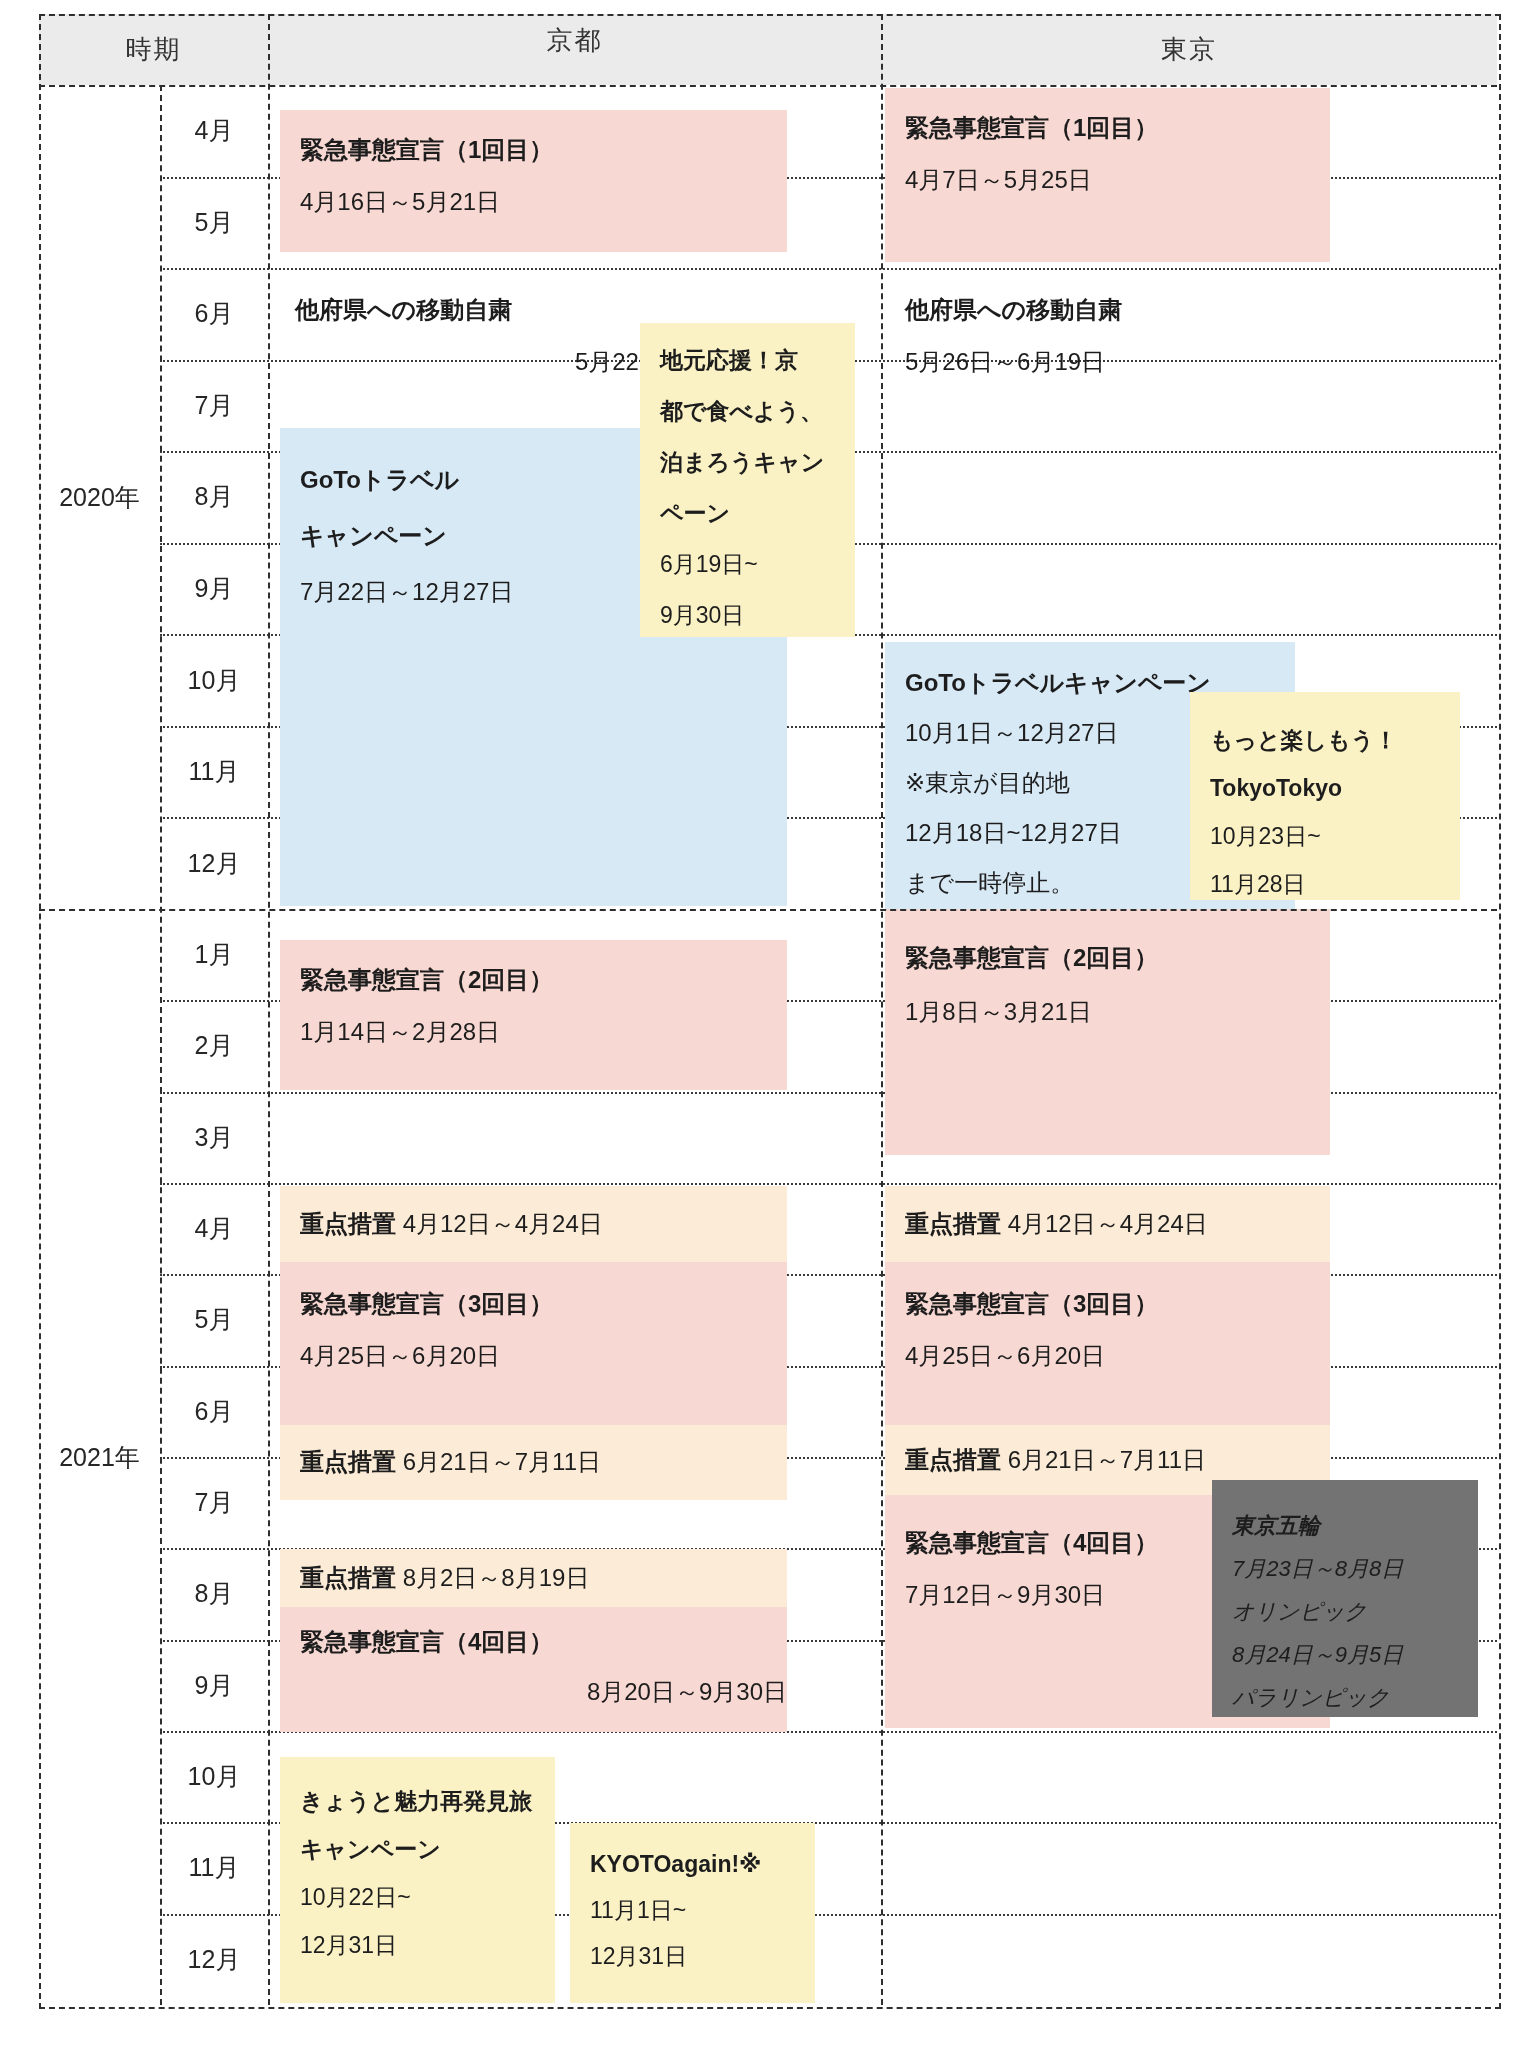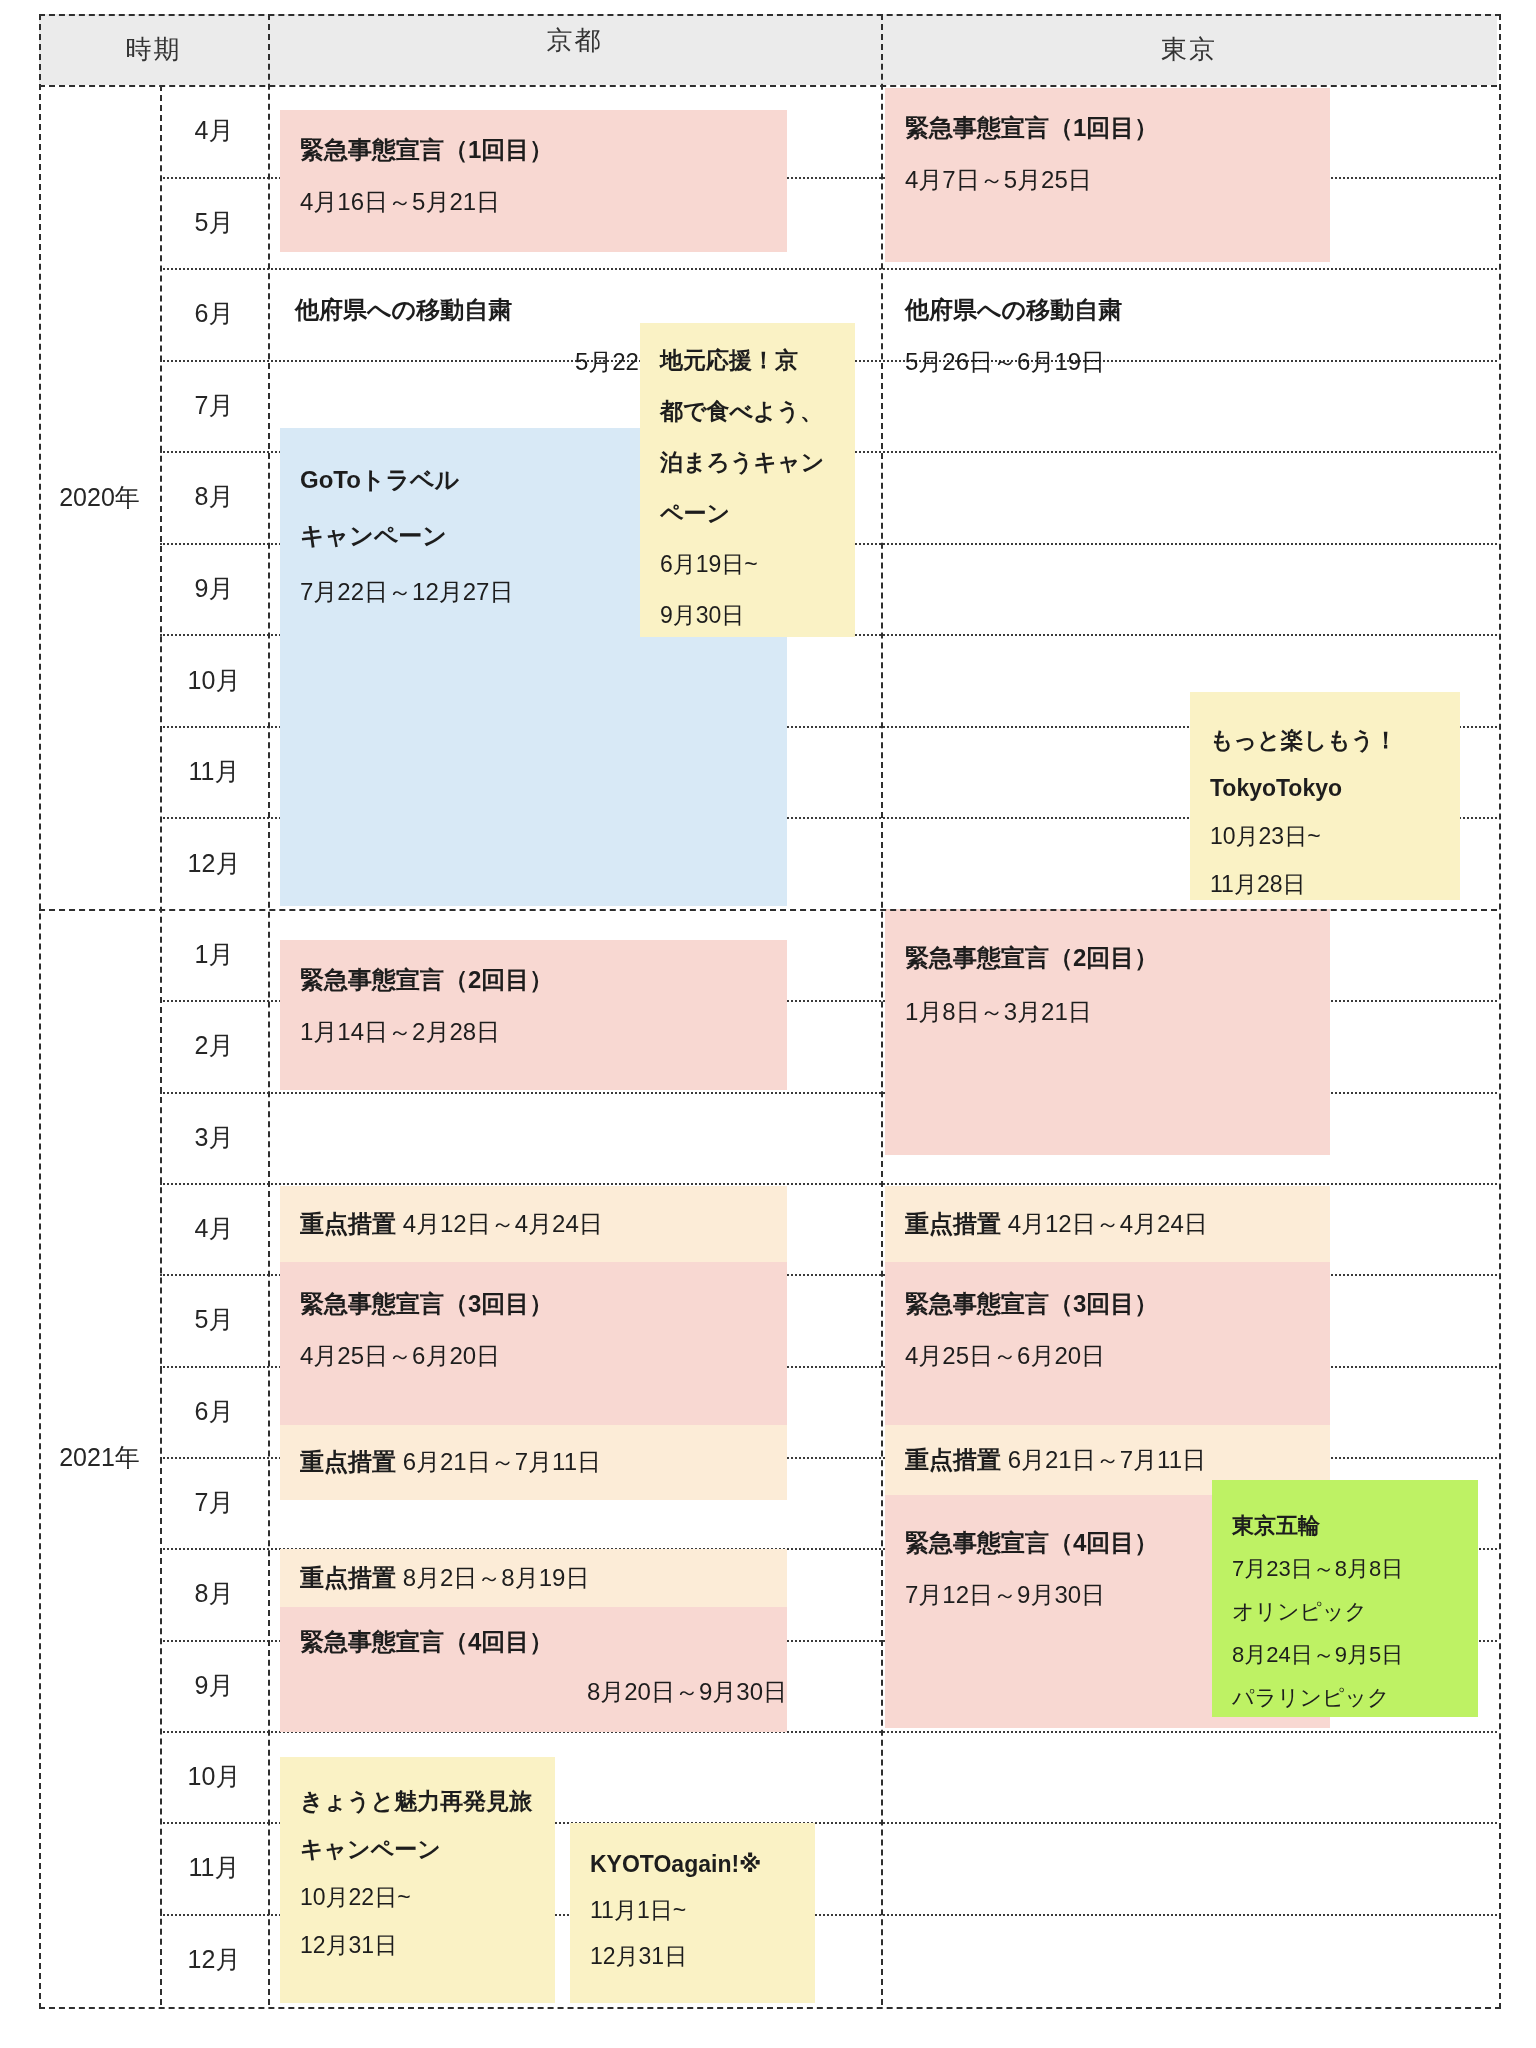--- a/index.html
+++ b/index.html
@@ -15,21 +15,21 @@
   .vline{border-left:2px dashed #2e2e2e;width:0;z-index:2;}
   .hline{border-top:2px dashed #2e2e2e;height:0;z-index:5;}
   .frame{border:2px dashed #2e2e2e;z-index:6;pointer-events:none;background:transparent;}
   .ev{z-index:3;padding-left:20px;font-size:24px;white-space:nowrap;box-sizing:border-box;}
   .ev .ln{display:block;}
   .ev .b{font-weight:700;}
   .c-pink{background:#f8d8d2;}
   .c-blue{background:#d8e9f6;}
   .c-yellow{background:#faf2c5;}
   .c-orange{background:#fcecd7;}
-  .c-purple{background:#bef264;}
+  .c-purple{background:#737373;font-style:italic;}
   .c-none{background:transparent;}
 </style>
 </head>
 <body>
 
 <div class="canvas" id="canvas">
   <div class="abs hdr-label" id="hdr-period" style="left: 39px; top: 14px; width: 229px; height: 71px;">時期</div>
   <div class="abs hdr-label" id="hdr-kyoto" style="left: 268px; top: 14px; width: 613px; height: 53px;">京都</div>
   <div class="abs hdr-label" id="hdr-tokyo" style="left: 881px; top: 14px; width: 616px; height: 71px;">東京</div>
   <div class="abs year-label" id="year-2020" style="left: 39px; top: 85px; width: 121px; height: 824px;">2020年</div>
@@ -100,20 +100,27 @@
       <div class="ln" style="line-height: 51px;"><span>9月30日</span></div>
     </div>
     <div class="abs ev c-pink" style="left: 885px; top: 88px; width: 445px; height: 174px; padding-top: 14px; z-index: 3;">
       <div class="ln" style="line-height: 52px;"><span class="b">緊急事態宣言（1回目）</span></div>
       <div class="ln" style="line-height: 52px;"><span>4月7日～5月25日</span></div>
     </div>
     <div class="abs ev c-none" style="left: 885px; top: 272px; width: 500px; height: 110px; padding-top: 12px; z-index: 3;">
       <div class="ln" style="line-height: 52px;"><span class="b">他府県への移動自粛</span></div>
       <div class="ln" style="line-height: 52px;"><span>5月26日～6月19日</span></div>
     </div>
+    <div class="abs ev c-blue" style="left: 885px; top: 642px; width: 410px; height: 267px; padding-top: 16px; z-index: 3;">
+      <div class="ln" style="line-height: 50px;"><span class="b">GoToトラベルキャンペーン</span></div>
+      <div class="ln" style="line-height: 50px;"><span>10月1日～12月27日</span></div>
+      <div class="ln" style="line-height: 50px;"><span>※東京が目的地</span></div>
+      <div class="ln" style="line-height: 50px;"><span>12月18日~12月27日</span></div>
+      <div class="ln" style="line-height: 50px;"><span>まで一時停止。</span></div>
+    </div>
     <div class="abs ev c-yellow" style="left: 1190px; top: 692px; width: 270px; height: 208px; padding-top: 24px; z-index: 4; font-size: 23px;">
       <div class="ln" style="line-height: 48px;"><span class="b">もっと楽しもう！</span></div>
       <div class="ln" style="line-height: 48px;"><span class="b">TokyoTokyo</span></div>
       <div class="ln" style="line-height: 48px;"><span>10月23日~</span></div>
       <div class="ln" style="line-height: 48px;"><span>11月28日</span></div>
     </div>
     <div class="abs ev c-pink" style="left: 280px; top: 940px; width: 507px; height: 150px; padding-top: 14px; z-index: 3;">
       <div class="ln" style="line-height: 52px;"><span class="b">緊急事態宣言（2回目）</span></div>
       <div class="ln" style="line-height: 52px;"><span>1月14日～2月28日</span></div>
     </div>

